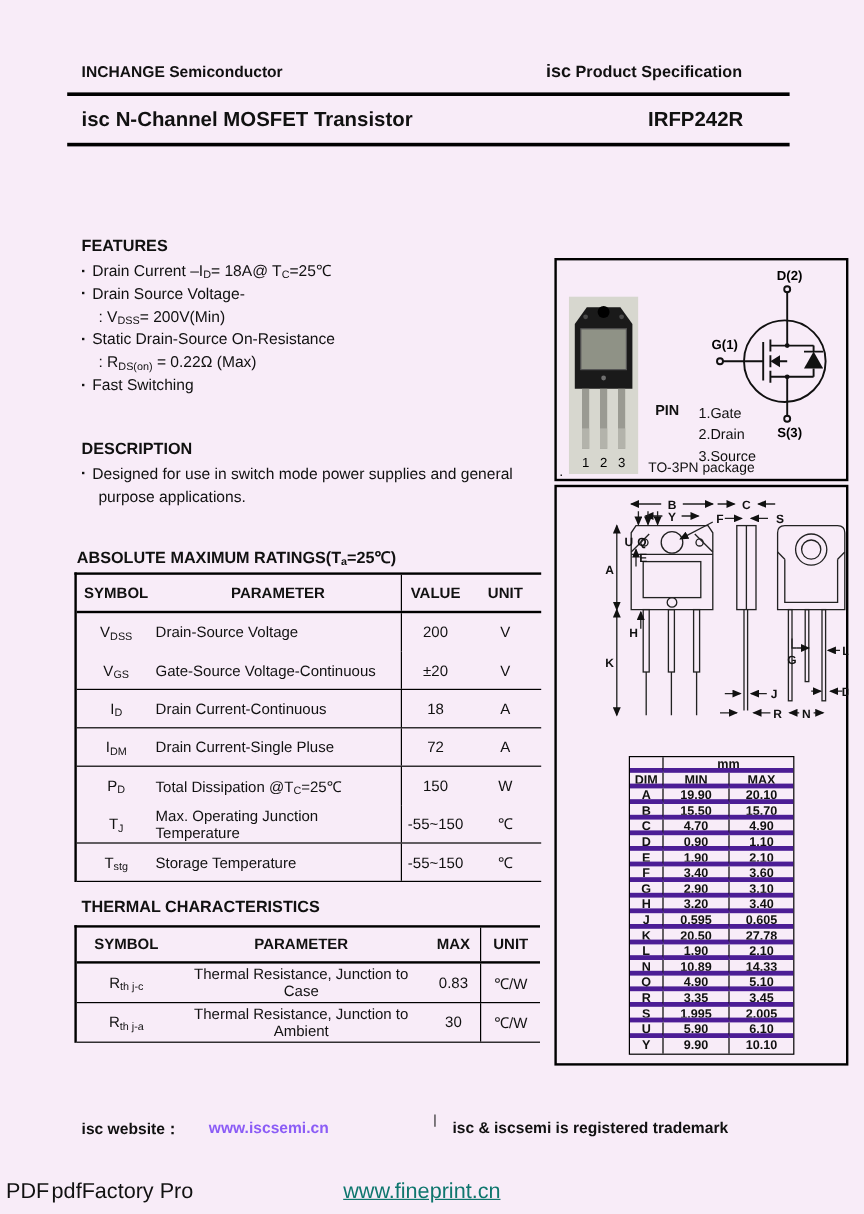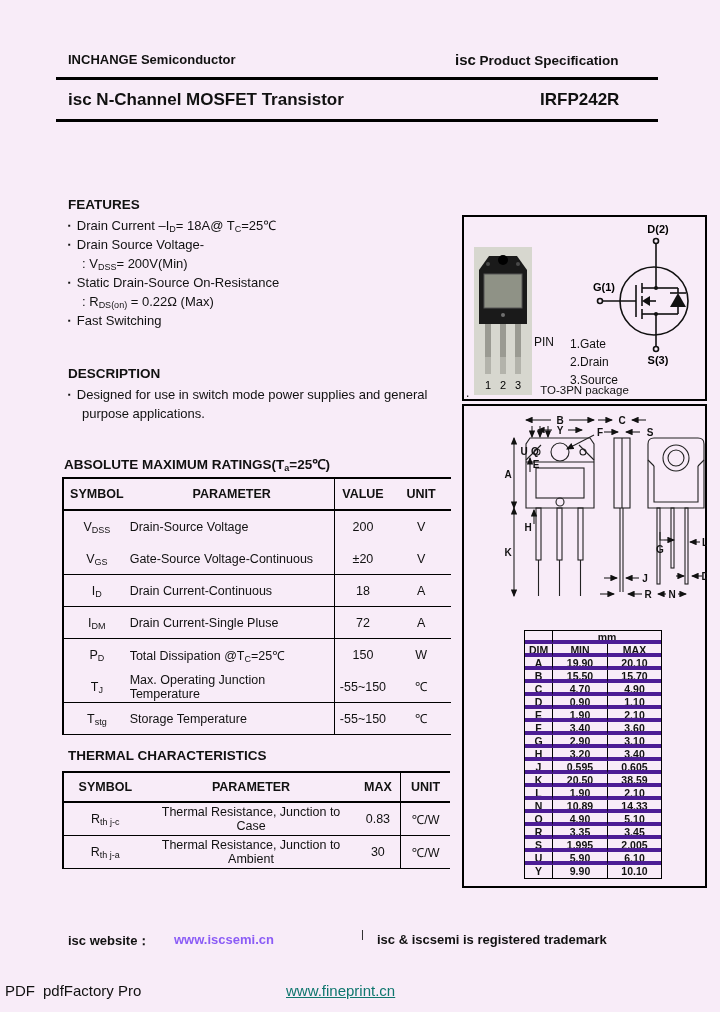--- a/index.html
+++ b/index.html
@@ -51,21 +51,21 @@
   .c2-par { width:210px; text-align:center; }
   .c2-max { width:45px; text-align:center; }
   .c2-unit { width:50px; text-align:center; align-self:stretch; display:flex; align-items:center; justify-content:center; border-left:1.5px solid #000; }
 
   
   .box { position:absolute; left:462px; width:245px; border:2px solid #000; }
   .box1 { top:215px; height:186px; }
   .box2 { top:404px; height:484px; }
   .pin-block { position:absolute; left:70px; top:118px; font-size:12px; }
   .pin-row { display:flex; }
-  .pin-title { width:36px; font-weight:normal; }
+  .pin-title { width:36px; font-weight:bold;margin-left:12px; }
   .pin-lines div { line-height:18px; }
   .pkg-caption { position:absolute; left:0; right:0; bottom:3px; text-align:center; font-size:11.5px; }
   .stray-dot { position:absolute; left:466px; top:386px; font-size:12px; }
 
   
   .dim-table { position:absolute; left:60px; top:224px; width:138px; border:1.5px solid #000; font-size:10.5px; font-weight:bold; background:transparent; }
   .dim-row { display:flex; }
   .dim-row > div { border-right:1px solid #000; border-bottom:4px solid #4c1d95; text-align:center; height:13px; line-height:13px; overflow:hidden; }
   .dim-row > div:last-child { border-right:none; }
   .dim-row:last-child > div { border-bottom:none; }
@@ -75,21 +75,21 @@
 
   svg text { font-family:"Liberation Sans", sans-serif; }
   .dimlbl { font-size:10px; font-weight:bold; fill:#111; }
 
   
   .footer-line { position:absolute; top:932px; font-size:13px; font-weight:bold; }
   .f-weblabel { left:68px; }
   .f-weblink { left:174px; color:#8b5cf6; cursor:pointer; }
   .f-sep { left:361px; top:928px; font-weight:normal; font-size:11px; }
   .f-tm { left:377px; }
-  .pdf-line { position:absolute; top:982px; font-size:15px; }
+  .pdf-line { position:absolute; top:982px; font-size:18px; }
   .p-prefix { left:5px; }
   .p-app { left:43px; }
   .p-link { left:286px; color:#0f766e; text-decoration:underline; cursor:pointer; }
 </style>
 </head>
 <body>
 
 <div class="page">
 
   <div class="company">INCHANGE Semiconductor</div>
@@ -403,21 +403,21 @@
             <div class="d-c3">3.40</div>
           </div>
           <div class="dim-row">
             <div class="d-c1">J</div>
             <div class="d-c2">0.595</div>
             <div class="d-c3">0.605</div>
           </div>
           <div class="dim-row">
             <div class="d-c1">K</div>
             <div class="d-c2">20.50</div>
-            <div class="d-c3">38.59</div>
+            <div class="d-c3">27.78</div>
           </div>
           <div class="dim-row">
             <div class="d-c1">L</div>
             <div class="d-c2">1.90</div>
             <div class="d-c3">2.10</div>
           </div>
           <div class="dim-row">
             <div class="d-c1">N</div>
             <div class="d-c2">10.89</div>
             <div class="d-c3">14.33</div>

